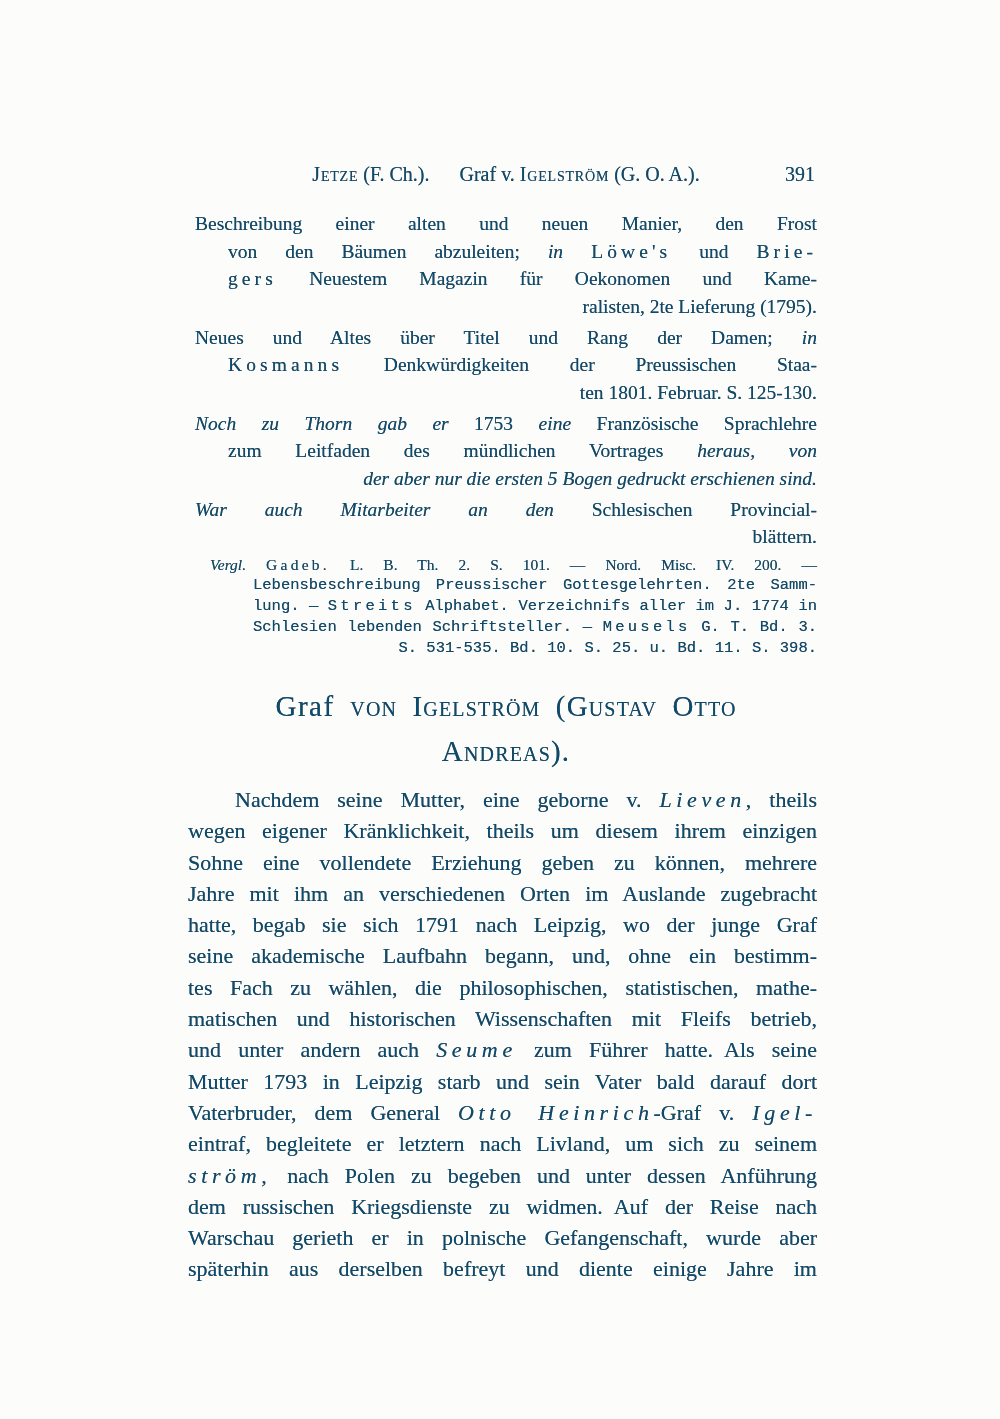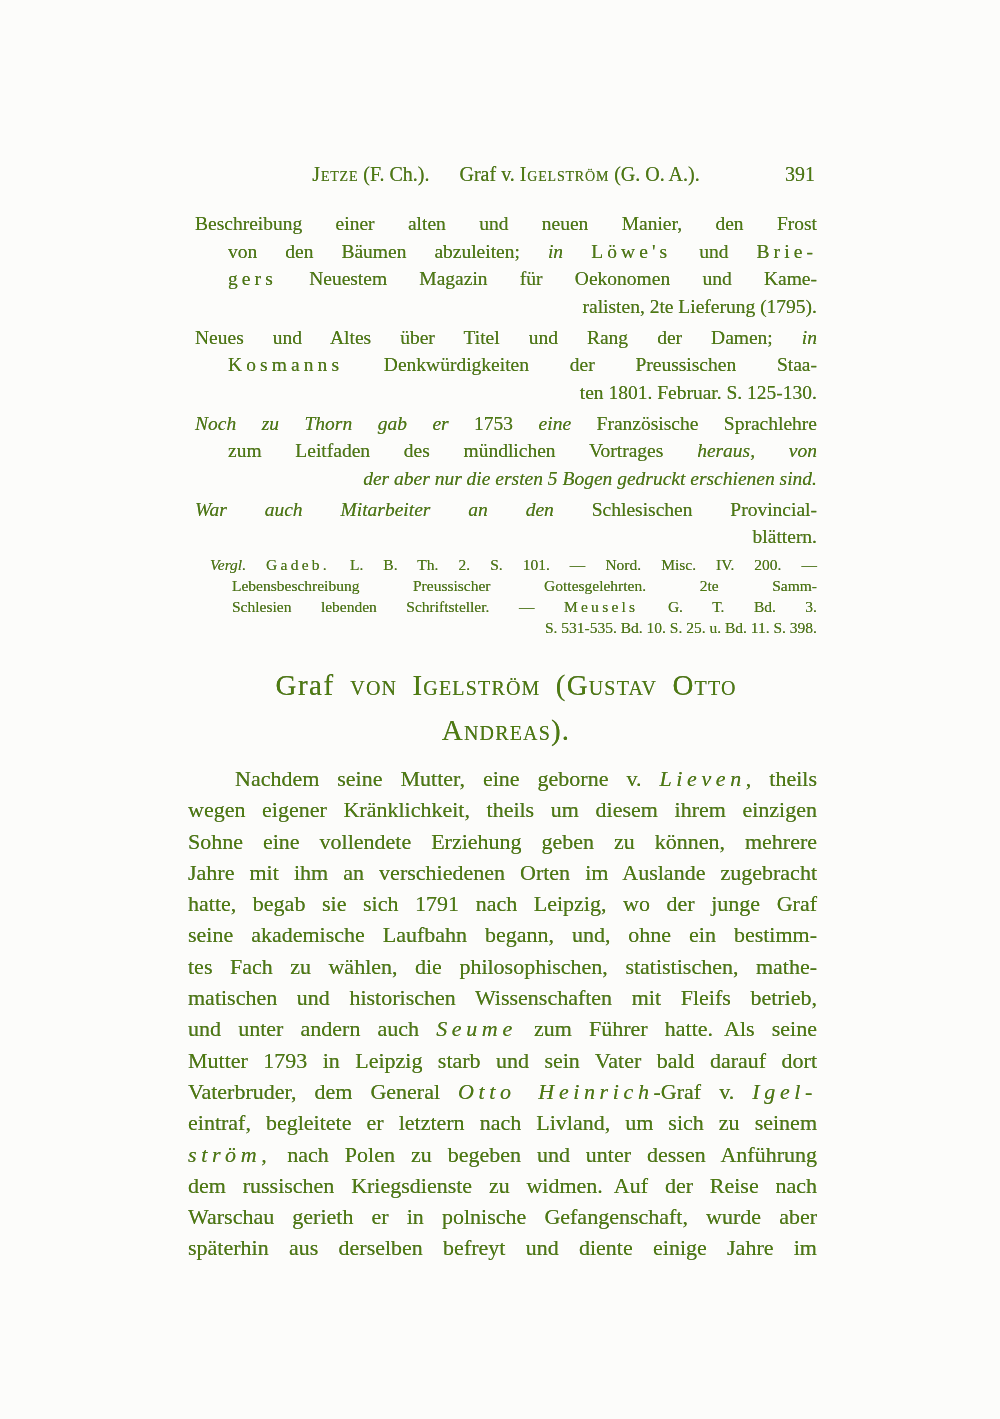--- a/index.html
+++ b/index.html
@@ -2,21 +2,21 @@
 <html><head>
 <meta charset="utf-8">
 <style>
   html,body{margin:0;padding:0;}
   .page{
     width:1000px;height:1419px;
     background:#fcfcfa;
     position:relative;
     overflow:hidden;
     font-family:"Liberation Serif","DejaVu Serif",serif;
-    color:#4d7c0f;
+    color:#0c4a6e;
     text-shadow:0 0 .5px rgba(20,18,16,.6);
   }
   .content{position:absolute;left:195px;top:0;width:622px;}
   .running-head{
     margin-top:161px;
     position:relative;
     font-size:20px;
     line-height:26px;
     display:flex;justify-content:center;gap:30px;
     white-space:nowrap;
@@ -25,21 +25,21 @@
   .s-n{font-style:normal;}
   .s-i{font-style:italic;}
   .s-sp{letter-spacing:.21em;}
   .s-sc{font-variant:small-caps;letter-spacing:.04em;}
   .line{text-align:right;}
   .line.just{text-align:justify;text-align-last:justify;}
   .blocks{margin-top:23px;}
   .block.entry{font-size:19.5px;line-height:27.5px;margin-bottom:3.5px;}
   .block.entry .line:not(:first-child){margin-left:33px;}
   .block.refs{font-size:15.5px;line-height:21px;margin-left:15px;margin-top:2px;}
-  .block.refs .line:not(:first-child){margin-left:22px;}
+  .block.refs .line:not(:first-child){margin-left:43px;font-family:Liberation Mono, monospace;}
   .block.heading{
     font-size:29px;line-height:45px;margin-top:25px;
     text-align:center;letter-spacing:1.5px;word-spacing:7px;
   }
   .block.heading .line{text-align:center;}
   .block.body{
     font-size:22px;line-height:31.3px;margin-top:10px;
     font-style:italic;margin-left:-7px;width:629px;
   }
   .block.body .line:first-child{text-indent:47px;}
@@ -71,20 +71,21 @@
           <div class="line just"><span class="s-n">zum Leitfaden des mündlichen Vortrages </span><span class="s-i">heraus, von</span></div>
           <div class="line"><span class="s-i">der aber nur die ersten 5 Bogen gedruckt erschienen sind.</span></div>
         </div>
         <div class="block entry">
           <div class="line just"><span class="s-i">War auch Mitarbeiter an den</span><span class="s-n"> Schlesischen Provincial-</span></div>
           <div class="line"><span class="s-n">blättern.</span></div>
         </div>
         <div class="block refs">
           <div class="line just"><span class="s-i">Vergl.</span><span class="s-n"> </span><span class="s-sp">Gadeb.</span><span class="s-n"> L. B. Th. 2. S. 101. — Nord. Misc. IV. 200. —</span></div>
           <div class="line just"><span class="s-n">Lebensbeschreibung Preussischer Gottesgelehrten. 2te Samm-</span></div>
+          <div class="line just"><span class="s-n">lung. — </span><span class="s-sp">Streits</span><span class="s-n"> Alphabet. Verzeichnifs aller im J. 1774 in</span></div>
           <div class="line just"><span class="s-n">Schlesien lebenden Schriftsteller. — </span><span class="s-sp">Meusels</span><span class="s-n"> G. T. Bd. 3.</span></div>
           <div class="line"><span class="s-n">S. 531-535. Bd. 10. S. 25. u. Bd. 11. S. 398.</span></div>
         </div>
         <div class="block heading">
           <div class="line"><span class="s-n">Graf </span><span class="s-sc">von Igelström (Gustav Otto</span></div>
           <div class="line"><span class="s-sc">Andreas).</span></div>
         </div>
         <div class="block body">
           <div class="line just"><span class="s-n">Nachdem seine Mutter, eine geborne v. </span><span class="s-sp">Lieven</span><span class="s-n">, theils</span></div>
           <div class="line just"><span class="s-n">wegen eigener Kränklichkeit, theils um diesem ihrem einzigen</span></div>

